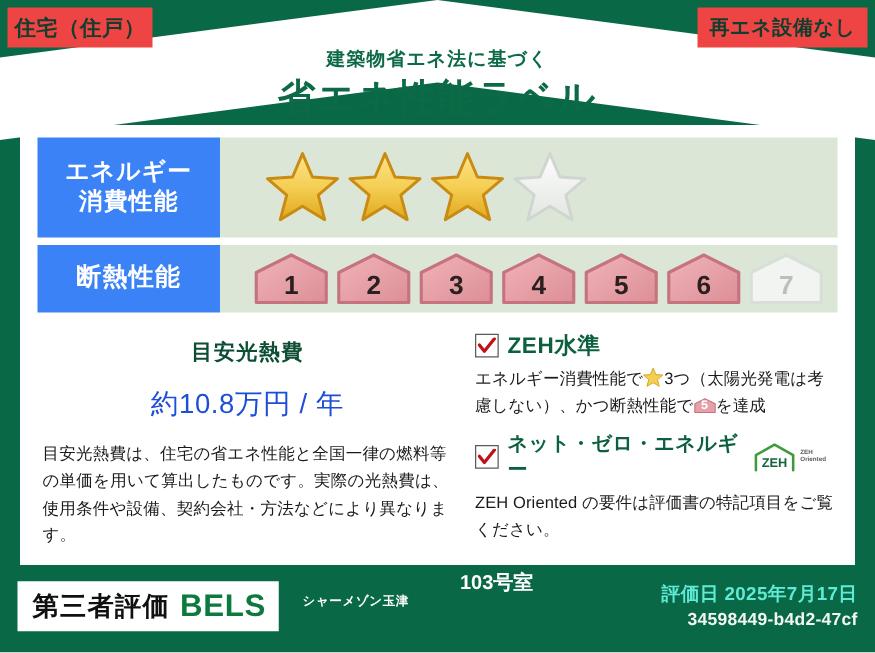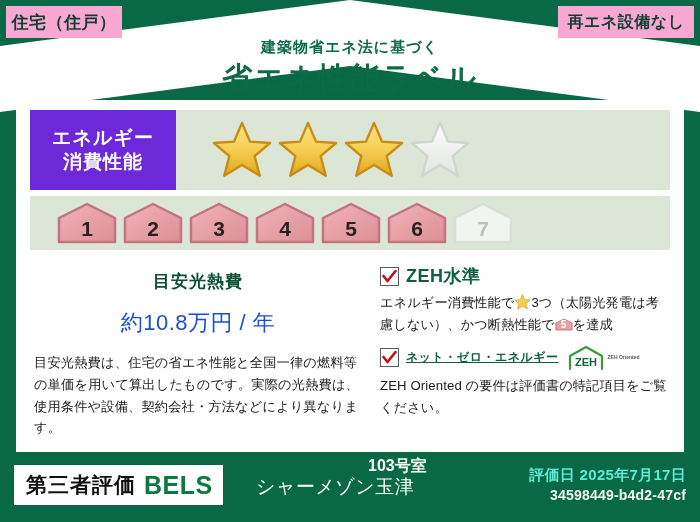--- a/index.html
+++ b/index.html
@@ -13,21 +13,21 @@
   .label-card {
     position: relative;
     width: 700px; height: 522px;
     background: #0b6e4f;
     background: #096846;
   }
 
   
   .corner-tag {
     position: absolute;
-    background: #f9a8d4;
+    background: #ef4444;
     color: #0f3d2e;
     font-weight: bold;
     display: flex; align-items: center; justify-content: center;
     letter-spacing: 0.5px;
     z-index: 20;
   }
   .tag-left  { left: 6px;  top: 6px; width: 116px; height: 32px; font-size: 17px; }
   .tag-right { right: 6px; top: 6px; width: 136px; height: 32px; font-size: 16px; }
 
   
@@ -69,21 +69,21 @@
     display: flex;
     margin: 0 14px;
     height: 74px;
     align-items: stretch;
   }
   .perf-row.energy { margin-top: 10px; height: 80px; }
   .perf-row.insul  { margin-top: 6px;  height: 54px; }
 
   .perf-label {
     width: 146px;
-    background: #6d28d9;
+    background: #3b82f6;
     color: #fff;
     display: flex; flex-direction: column;
     align-items: center; justify-content: center;
     font-weight: bold;
     line-height: 1.28;
     font-size: 19px;
     letter-spacing: 1px;
     flex: none;
   }
   .perf-label.one-line { font-size: 20px; }
@@ -163,21 +163,21 @@
     width: 19px; height: 19px;
     border: 1.5px solid #5b5b5b;
     background: #fff;
     display: flex; align-items: center; justify-content: center;
     flex: none;
   }
   .check-head .title {
     font-size: 18px; font-weight: bold; color: #0c5f3f;
     letter-spacing: 0.5px;
   }
-  .check-head .title.small { font-size: 12px; text-decoration: underline; }
+  .check-head .title.small { font-size: 16px; }
   .check-body {
     font-size: 13.2px;
     line-height: 1.7;
     color: #1a1a1a;
     letter-spacing: 0.1px;
   }
   .inline-ico { display: inline-block; vertical-align: -3px; }
 
   .zeh-logo { display: inline-flex; align-items: center; gap: 2px; vertical-align: -6px; }
 
@@ -193,22 +193,22 @@
     left: 14px; top: 9px;
     height: 40px;
     background: #ffffff;
     display: flex; align-items: center;
     padding: 0 10px 0 12px;
   }
   .bels-box .third { font-size: 21px; font-weight: bold; color: #101010; letter-spacing: 1px; }
   .bels-box .bels  { font-size: 25px; font-weight: bold; color: #0c7a3e; letter-spacing: 0.5px; margin-left: 8px; }
   .bldg-name {
     position: absolute;
-    left: 256px; top: 18px;
-    color: #ffffff; font-size: 19px; font-weight: normal;
+    left: 242px; top: 18px;
+    color: #ffffff; font-size: 10px; font-weight: bold;
     letter-spacing: 0.5px;
   }
   .room-no {
     position: absolute;
     left: 368px; top: 0;
     color: #ffffff; font-size: 16px; font-weight: bold;
   }
   .eval-date {
     position: absolute;
     right: 14px; top: 10px;
@@ -281,20 +281,23 @@
                   <stop offset="100%" stop-color="#e2e6e2"></stop>
             </linearGradient>
               </defs>
             <polygon points="32,2 40.5,22 62,23.5 45.5,37.5 51,58.5 32,47 13,58.5 18.5,37.5 2,23.5 23.5,22" fill="url(#g2)" stroke="#cfd6cf" stroke-width="2.5" stroke-linejoin="round"></polygon>
           </svg>
         </div>
       </div>
     </div>
 
     <div class="perf-row insul">
+      <div class="perf-label one-line">
+        <span>断熱性能</span>
+      </div>
       <div class="perf-value insul-v">
         <div class="houses">
           <div class="house">
             <svg width="62" height="42" viewBox="0 0 62 42">
                 <defs>
                   <linearGradient id="hp" x1="0" y1="0" x2="1" y2="1">
               <stop offset="0%" stop-color="#f0b4b8"></stop>
                     <stop offset="100%" stop-color="#dd8e97"></stop>
                   </linearGradient>
                 </defs>

